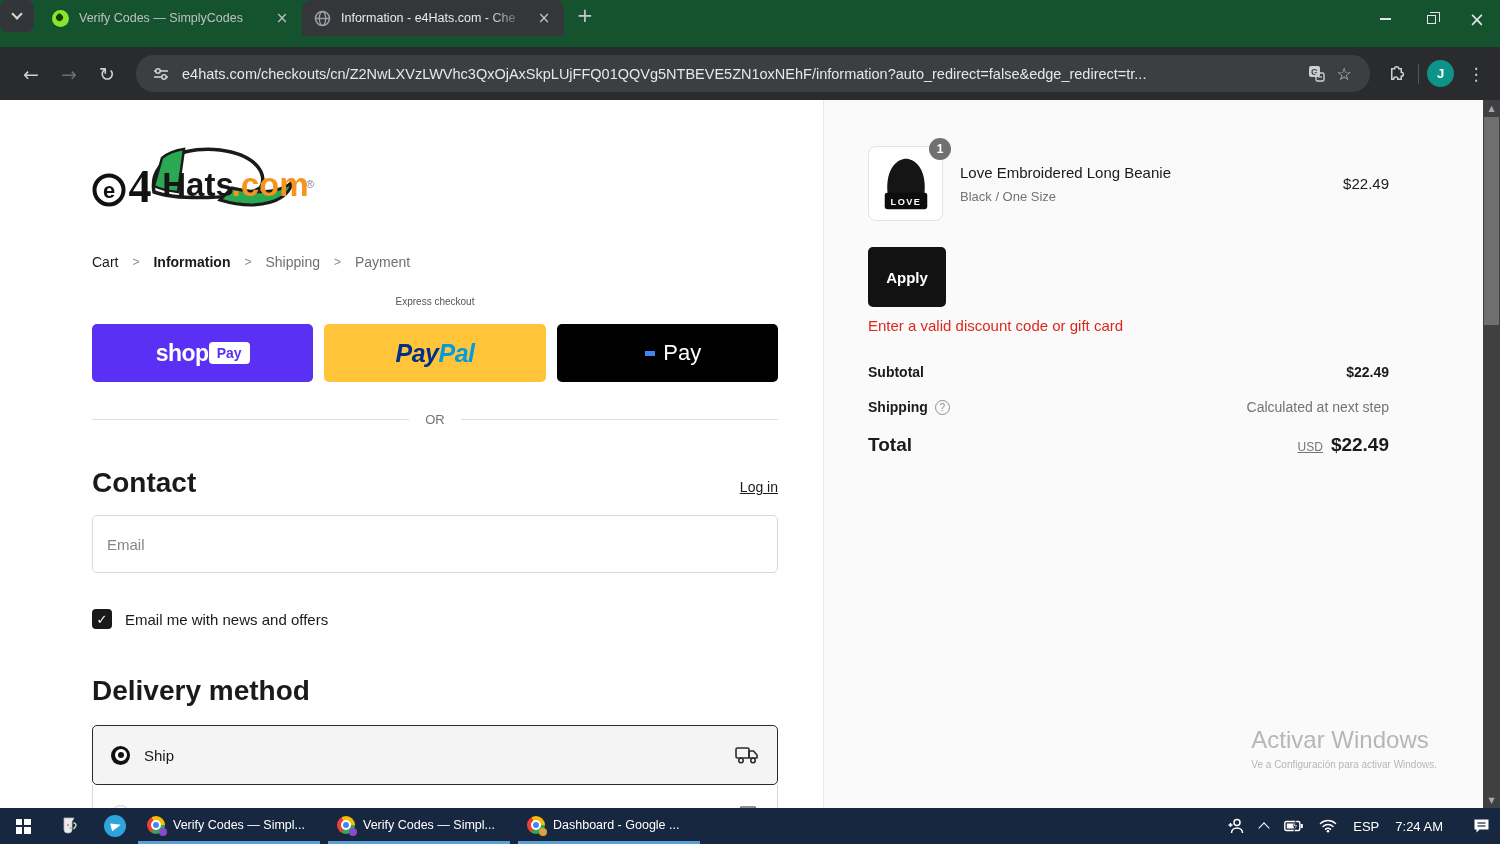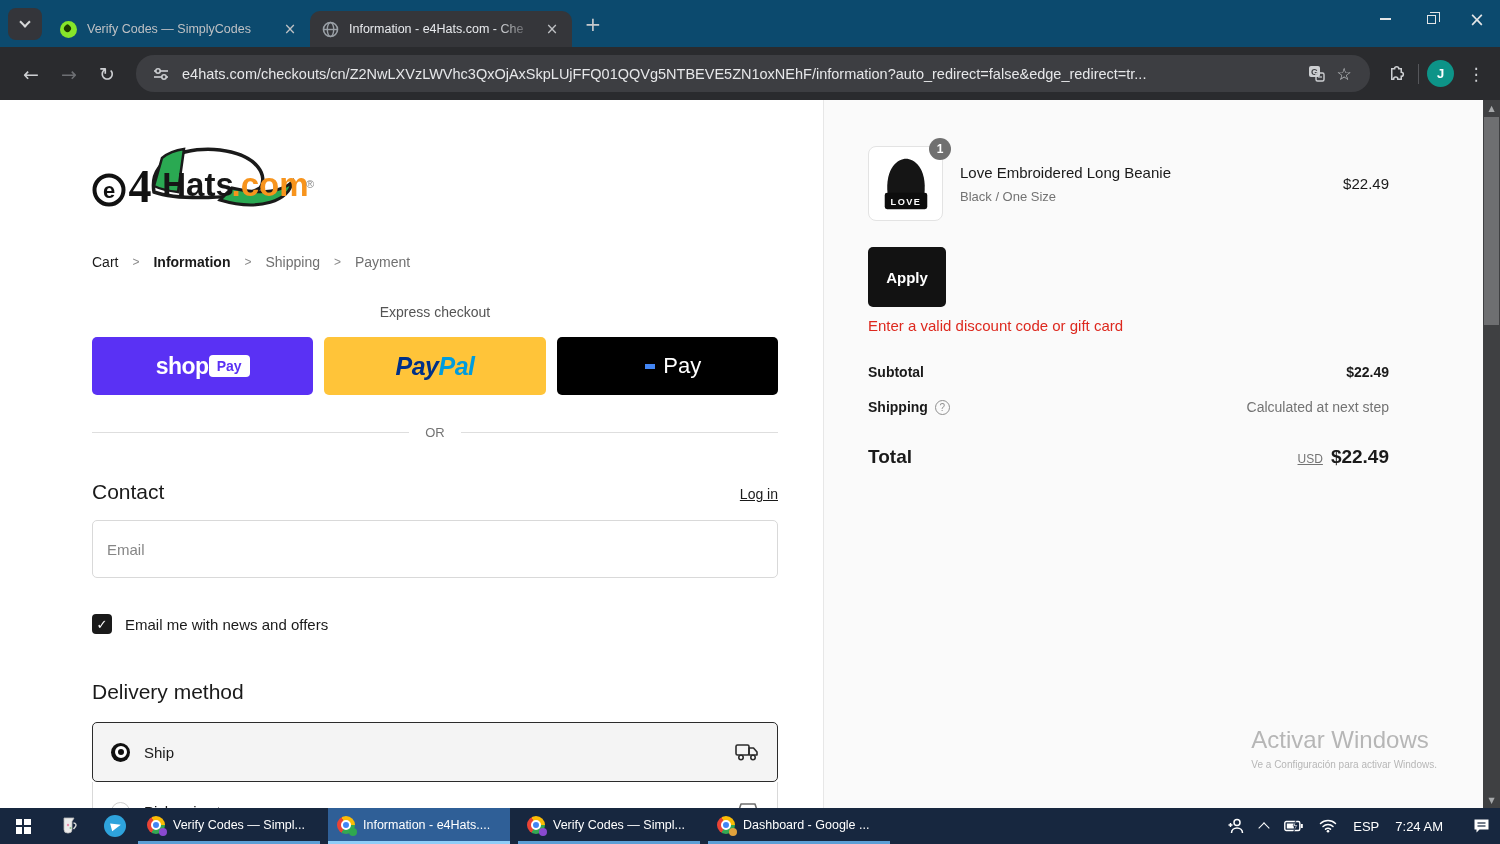--- a/index.html
+++ b/index.html
@@ -2,21 +2,21 @@
 <html><head>
 <meta charset="utf-8">
 <style>
   * { margin:0; padding:0; box-sizing:border-box; }
   html,body { width:1500px; height:844px; overflow:hidden; background:#000; }
   body { font-family:"Liberation Sans", sans-serif; }
   .glyph { font-family:"DejaVu Sans", sans-serif; }
   .screen { position:relative; width:1500px; height:844px; background:#1e1f22; }
 
   
-  .tabstrip { height:47px; background:#0c4a6e; display:flex; align-items:flex-end; padding-left:8px; position:relative; }
+  .tabstrip { height:47px; background:#14532d; display:flex; position:relative; }
   .tab-search { width:34px; height:32px; margin:0 6px 7px 0; border-radius:8px; background:#34353a; display:flex; align-items:center; justify-content:center; cursor:pointer; }
   .chev-down { width:8px; height:8px; border-right:2px solid #d8d9da; border-bottom:2px solid #d8d9da; transform:rotate(45deg); margin-top:-4px; }
   .tab { height:36px; display:flex; align-items:center; padding:0 10px 0 12px; width:262px; color:#bfc1c4; font-size:12.5px; border-radius:10px 10px 0 0; cursor:pointer; }
   .tab.active { background:#35363a; color:#e8eaed; }
   .tab .title { flex:1; white-space:nowrap; overflow:hidden; margin:0 6px 0 10px; }
   .tab.active .title { -webkit-mask-image:linear-gradient(90deg,#000 78%,transparent); mask-image:linear-gradient(90deg,#000 78%,transparent); }
   .tab .close { width:20px; height:20px; border-radius:50%; display:flex; align-items:center; justify-content:center; font-size:15px; color:#bfc1c4; cursor:pointer; }
   .favicon-sc { width:17px; height:17px; border-radius:50%; background:#86e62a; position:relative; flex:none; }
   .favicon-sc::after { content:''; position:absolute; left:4px; top:4px; width:7px; height:7px; background:#1d3b00; border-radius:2px 50% 50% 50%; transform:rotate(45deg); }
   .newtab { width:30px; height:30px; margin:0 0 8px 6px; border-radius:50%; color:#c7c9cc; font-size:20px; display:flex; align-items:center; justify-content:center; cursor:pointer; }
@@ -47,39 +47,39 @@
   .scrollcol { width:17px; flex:none; background:#3f4042; position:relative; }
   .sb-arrow { position:absolute; left:0; width:17px; height:16px; color:#a6a8aa; font-size:8px; display:flex; align-items:center; justify-content:center; cursor:pointer; }
   .sb-thumb { position:absolute; left:1px; top:17px; width:15px; height:208px; background:#6e6f71; cursor:pointer; }
 
   
   .logo { width:235px; height:92px; }
   .crumbs { display:flex; align-items:center; gap:14px; margin:18px 0 0 0; font-size:14px; color:#1a1a1a; }
   .crumbs .dim { color:#707070; }
   .crumbs .sep { color:#8a8a8a; font-size:12px; }
   .crumbs .current { font-weight:700; }
-  .express-label { text-align:center; color:#545454; font-size:14px; margin-top:34px; }
+  .express-label { text-align:center; color:#545454; font-size:10px; margin-top:26px; }
   .paybtns { display:flex; gap:11px; margin-top:17px; }
   .paybtn { flex:1; height:58px; border:none; border-radius:5px; display:flex; align-items:center; justify-content:center; cursor:pointer; }
   .paybtn.shop { background:#5a31f4; }
   .shop-word { color:#fff; font-size:23px; font-weight:700; letter-spacing:-0.5px; }
   .shop-badge { background:#fff; color:#5a31f4; font-size:14px; font-weight:700; border-radius:4px; padding:3px 8px; }
   .paybtn.paypal { background:#ffc439; font-style:italic; font-weight:800; font-size:25px; letter-spacing:-0.5px; }
   .pp-pay { color:#003087; } .pp-pal { color:#009cde; }
   .paybtn.gpay { background:#000; gap:8px; color:#fff; font-size:22px; }
   .g-wrap { position:relative; width:22px; height:22px; }
   .g-ring { width:22px; height:22px; border-radius:50%;
     background:conic-gradient(from -40deg,#4285f4 0 90deg,#34a853 90deg 180deg,#fbbc04 180deg 270deg,#ea4335 270deg 360deg);
     -webkit-mask:radial-gradient(circle,transparent 0 6.5px,#000 7px); mask:radial-gradient(circle,transparent 0 6.5px,#000 7px); }
   .g-bar { position:absolute; right:0; top:9px; width:10px; height:4.5px; background:#4285f4; }
   .or-row { display:flex; align-items:center; margin-top:30px; color:#737373; font-size:13px; }
   .or-row .line { flex:1; height:1px; background:#dedede; }
   .or-row .or { padding:0 16px; }
   .contact-row { display:flex; align-items:baseline; justify-content:space-between; margin-top:40px; }
-  .h2 { font-size:21px; font-weight:400; color:#1a1a1a; }
+  .h2 { font-size:28px; font-weight:700; color:#1a1a1a; }
   .login { font-size:14px; color:#1a1a1a; text-decoration:underline; cursor:pointer; }
   .txt-input { width:100%; height:58px; border:1px solid #d9d9d9; border-radius:5px; font-size:15px; padding:0 14px; color:#1a1a1a; background:#fff; font-family:"Liberation Sans",sans-serif; }
   .txt-input::placeholder { color:#868686; }
   .email-input { margin-top:16px; }
   .chk-row { display:flex; align-items:center; gap:13px; margin-top:36px; cursor:pointer; }
   .chk { width:20px; height:20px; background:#1a1a1a; border-radius:4px; color:#fff; font-size:13px; display:flex; align-items:center; justify-content:center; flex:none; }
   .chk-label { font-size:15px; color:#1a1a1a; }
   .delivery-h { margin-top:46px; }
   .delivery-box { margin-top:18px; border-radius:5px; }
   .opt { height:60px; display:flex; align-items:center; padding:0 18px; gap:14px; cursor:pointer; }
@@ -101,21 +101,21 @@
   .discount-row { display:flex; gap:14px; margin-top:26px; }
   .discount-wrap { flex:1; position:relative; }
   .discount-input { width:100%; height:60px; border:2px solid #dd281e; border-radius:5px; font-size:15px; padding:0 14px; color:#1a1a1a; background:#fff; font-family:"Liberation Sans",sans-serif; }
   .discount-input::placeholder { color:#868686; }
   .caret { position:absolute; left:13px; top:18px; width:1.5px; height:24px; background:#1a1a1a; }
   .apply-btn { width:78px; height:60px; background:#121212; color:#fff; font-size:15px; font-weight:700; border:none; border-radius:5px; cursor:pointer; font-family:"Liberation Sans",sans-serif; }
   .err { color:#dd281e; font-size:15px; margin-top:10px; }
   .tot-row { display:flex; justify-content:space-between; align-items:baseline; }
   .tot-row.sub { margin-top:30px; }
   .tot-row.shipping { margin-top:19px; }
-  .tot-row.grand { margin-top:31px; }
+  .tot-row.grand { margin-top:19px; }
   .lab { font-size:14px; color:#1a1a1a; font-weight:600; display:flex; align-items:center; gap:7px; }
   .val { font-size:14px; color:#1a1a1a; font-weight:600; }
   .val.dim { color:#737373; font-weight:400; }
   .help-ic { width:15px; height:15px; border-radius:50%; border:1px solid #8f8f8f; color:#8f8f8f; font-size:10px; font-weight:400; display:inline-flex; align-items:center; justify-content:center; cursor:pointer; }
   .big { font-size:19px; font-weight:700; color:#1a1a1a; }
   .cur { font-size:12px; color:#737373; margin-right:8px; font-weight:400;text-decoration:underline; }
   .watermark { position:absolute; right:46px; bottom:38px; color:#ababab; opacity:0.85; }
   .watermark .l1 { font-size:24px; font-weight:300; }
   .watermark .l2 { font-size:10px; margin-top:5px; }
 
@@ -367,26 +367,20 @@
           <span class="tg-plane"></span>
         </span>
     </div>
 
     <div class="taskbtn">
       <span class="chrome-ico">
           <span class="badge-dot" style="background:#8a4ad0"></span>
         </span>
       <span class="t">Verify Codes — Simpl...</span>
     </div>
-    <div class="taskbtn active">
-      <span class="chrome-ico">
-          <span class="badge-dot" style="background:#2fa84f"></span>
-        </span>
-      <span class="t">Information - e4Hats....</span>
-    </div>
     <div class="taskbtn">
       <span class="chrome-ico">
           <span class="badge-dot" style="background:#8a4ad0"></span>
         </span>
       <span class="t">Verify Codes — Simpl...</span>
     </div>
     <div class="taskbtn">
       <span class="chrome-ico">
           <span class="badge-dot" style="background:#e0a13c"></span>
         </span>

